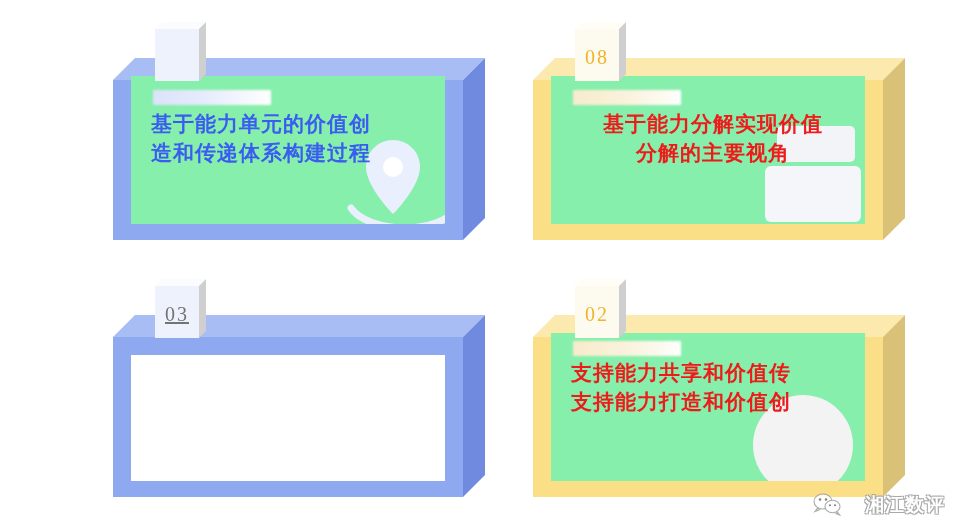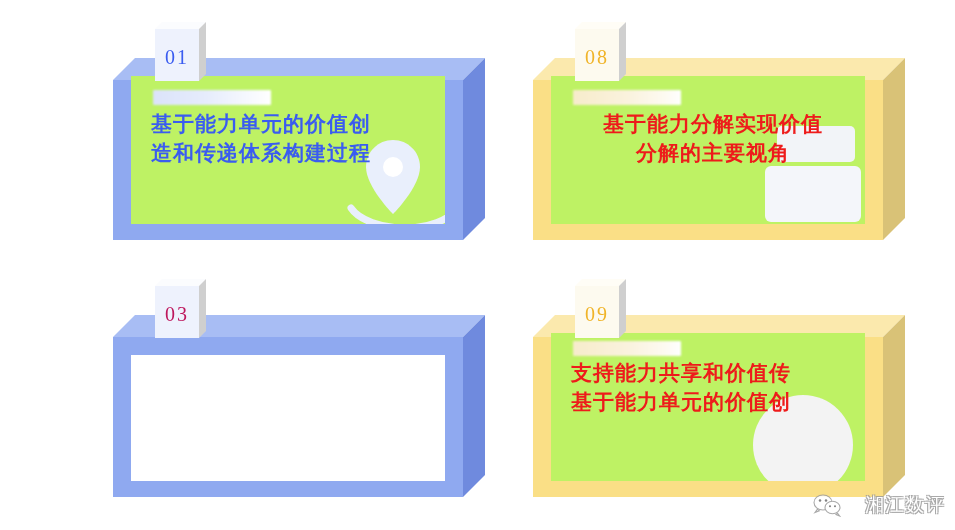--- a/index.html
+++ b/index.html
@@ -39,21 +39,21 @@
     height: 210px;
     overflow: visible;
     pointer-events: none;
   }
   .inner {
     position: absolute;
     left: 18px;
     top: 18px;
     right: 18px;
     bottom: 16px;
-    background: #bef264;
+    background: #86efac;
     overflow: hidden;
   }
 
   
   .tab {
     position: absolute;
     width: 50px;
     height: 58px;
     top: -36px;
     left: 42px;
@@ -104,23 +104,24 @@
     pointer-events: none;
     opacity: 1;
   }
 
   
   #brand {
     position: absolute;
     right: 10px;
     bottom: 12px;
     display: flex;
-    align-items: center;
+    align-items: flex-start;
     gap: 23px;
     opacity: .85;
+    font-weight: bold;
   }
   #brand .brand-text {
     font-family: "Liberation Sans", "DejaVu Sans", sans-serif;
     font-size: 19px;
     color: #ffffff;
     letter-spacing: 1px;
     text-shadow:
       -1px -1px 0 #9b9b9b, 1px -1px 0 #9b9b9b,
       -1px  1px 0 #9b9b9b, 1px  1px 0 #9b9b9b;
     white-space: nowrap;
@@ -158,23 +159,20 @@
       <div class="headline" style="top:34px; color:#3a5cf0;">基于能力单元的价值创
 造和传递体系构建过程</div>
     </div>
 
     <div class="tab">
       <svg width="52" height="62" viewBox="0 0 52 62">
         <polygon points="0,7 7,0 51,0 44,7" fill="#fbfcfe"></polygon>
         <polygon points="44,7 51,0 51,52 44,59" fill="#cfcfcf"></polygon>
         <rect x="0" y="7" width="44" height="52" fill="#eef2fd"></rect>
       </svg>
-      <div class="tab-front" style="color:#3a5cf0;">
-        <span class="tab-num">01</span>
-      </div>
     </div>
   </div>
 
   <div class="card" id="card-1" style="left:533px; top:58px;">
 
     <svg class="extrude" viewBox="0 0 380 210">
       <polygon points="0,22 22,0 372,0 350,22" fill="#fbe9ad"></polygon>
       <polygon points="350,22 372,0 372,160 350,182" fill="#d9c277"></polygon>
       <rect x="0" y="22" width="350" height="160" fill="#fadf86"></rect>
       <rect x="18" y="40" width="314" height="126" fill="#ffffff"></rect>
@@ -215,21 +213,21 @@
       <rect x="18" y="40" width="314" height="126" fill="#ffffff"></rect>
     </svg>
 
 
     <div class="tab">
       <svg width="52" height="62" viewBox="0 0 52 62">
         <polygon points="0,7 7,0 51,0 44,7" fill="#fbfcfe"></polygon>
         <polygon points="44,7 51,0 51,52 44,59" fill="#cfcfcf"></polygon>
         <rect x="0" y="7" width="44" height="52" fill="#eef2fd"></rect>
       </svg>
-      <div class="tab-front" style="color:#be185d;">
+      <div class="tab-front" style="color:#737373;text-decoration:underline;">
         <span class="tab-num">03</span>
       </div>
     </div>
   </div>
 
   <div class="card" id="card-3" style="left:533px; top:315px;">
 
     <svg class="extrude" viewBox="0 0 380 210">
       <polygon points="0,22 22,0 372,0 350,22" fill="#fbe9ad"></polygon>
       <polygon points="350,22 372,0 372,160 350,182" fill="#d9c277"></polygon>
@@ -240,31 +238,31 @@
     <div class="inner">
 
       <svg class="deco" style="right:4px; bottom:-22px;" width="116" height="116" viewBox="0 0 116 116">
         <circle cx="58" cy="58" r="50" fill="#f3f3f3"></circle>
       </svg>
 
       <div class="blurbar" style="top:8px; width:108px;
                   background:linear-gradient(90deg,#f7eccb 0%,#faf2dd 50%,#fdfaf1 85%,#ffffff 100%);"></div>
 
       <div class="headline" style="top:26px; color:#ee1b1b;">支持能力共享和价值传
-基于能力单元的价值创</div>
+支持能力打造和价值创</div>
     </div>
 
     <div class="tab">
       <svg width="52" height="62" viewBox="0 0 52 62">
         <polygon points="0,7 7,0 51,0 44,7" fill="#fffdf6"></polygon>
         <polygon points="44,7 51,0 51,52 44,59" fill="#cfcfcf"></polygon>
         <rect x="0" y="7" width="44" height="52" fill="#fdfaef"></rect>
       </svg>
       <div class="tab-front" style="color:#f0b429;">
-        <span class="tab-num">09</span>
+        <span class="tab-num">02</span>
       </div>
     </div>
   </div>
 
   <div id="brand">
     <svg width="30" height="24" viewBox="0 0 30 24">
       <ellipse cx="11" cy="9.5" rx="9" ry="7.5" fill="#ffffff" stroke="#9b9b9b" stroke-width="1.1"></ellipse>
       <path d="M5.5 16.2L3 19.6l4.3-1.8z" fill="#ffffff" stroke="#9b9b9b" stroke-width="1.1"></path>
       <circle cx="8" cy="7.6" r="1.25" fill="#6e6e6e"></circle>
       <circle cx="14" cy="7.6" r="1.25" fill="#6e6e6e"></circle>

